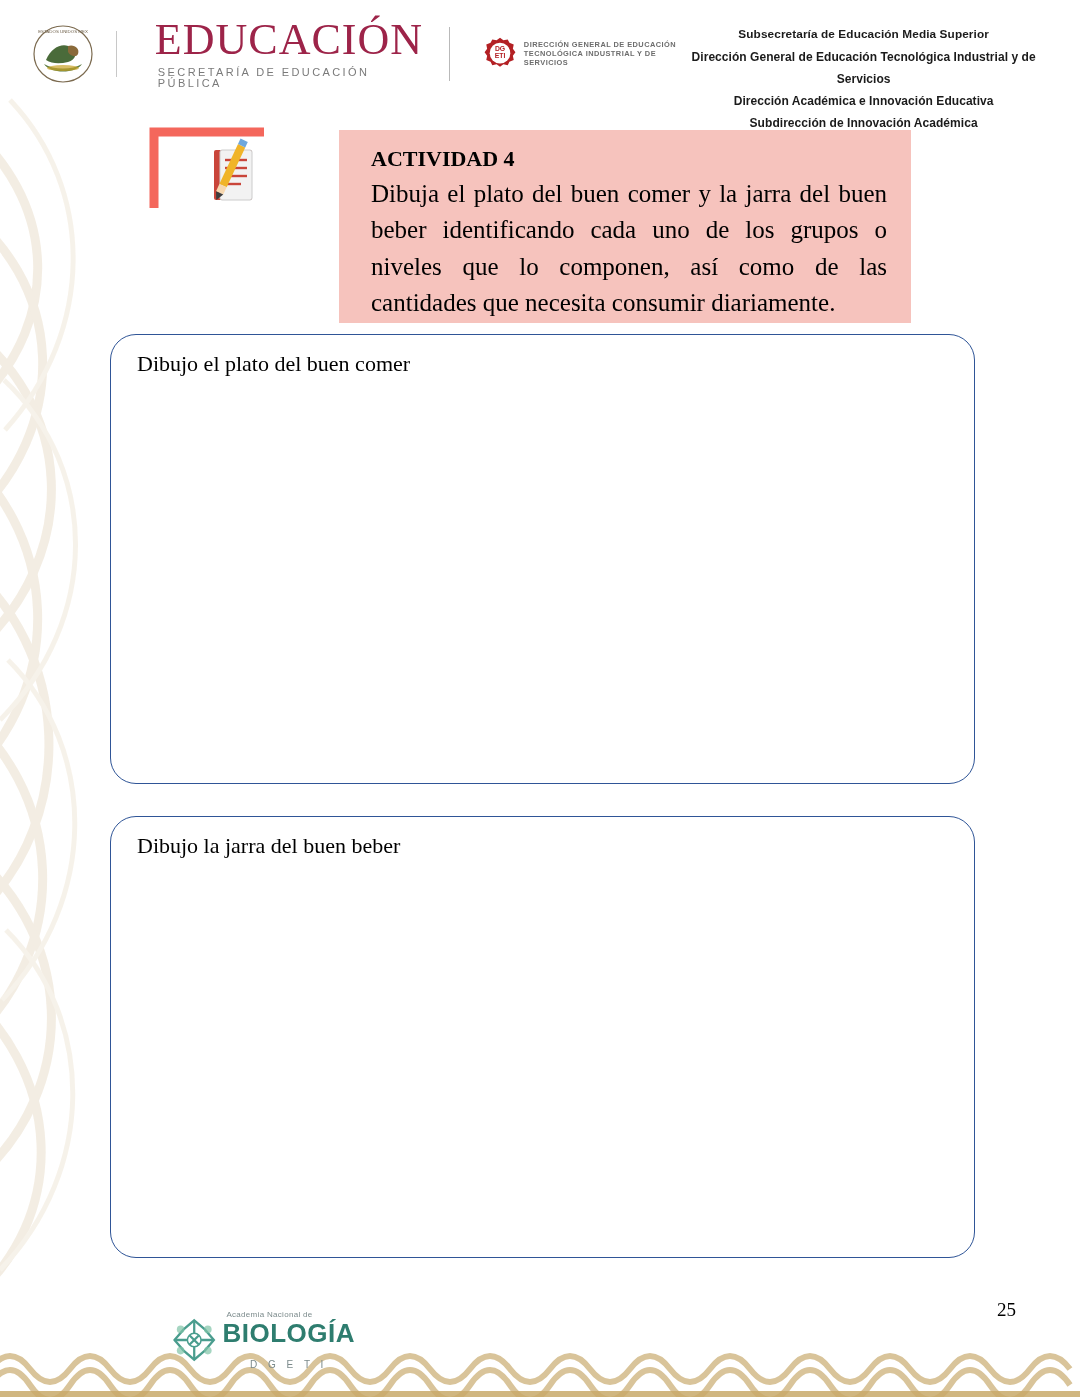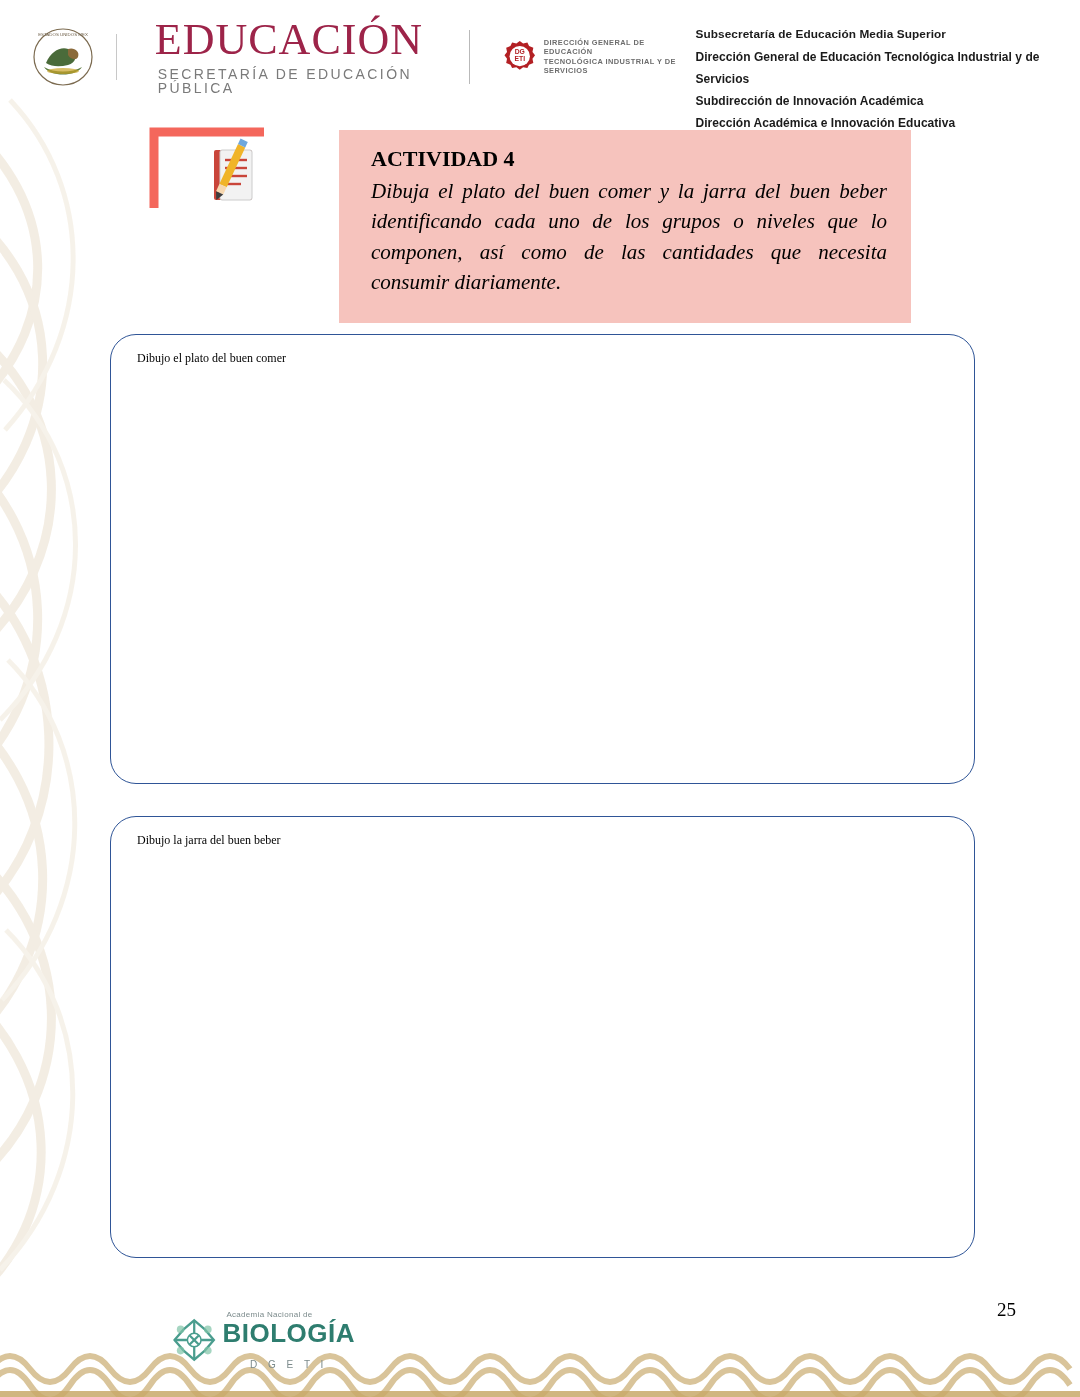--- a/index.html
+++ b/index.html
@@ -72,21 +72,21 @@
   }
   .educacion-word {
     font-family: "Liberation Serif", serif;
     font-size: 44px;
     letter-spacing: 1px;
     color: #9d2449;
     font-weight: 400;
   }
   .educacion-sub {
     font-family: "Liberation Sans", sans-serif;
-    font-size: 14px;
+    font-size: 11px;
     letter-spacing: 2.4px;
     color: #7a7a7a;
     margin-top: 5px;
     padding-left: 3px;
   }
 
   .dgeti-logo-wrap {
     display: flex;
     align-items: center;
   }
@@ -97,21 +97,21 @@
   }
   .dgeti-text span {
     font-family: "Liberation Sans", sans-serif;
     font-size: 7.4px;
     letter-spacing: .45px;
     color: #6d6d6d;
     font-weight: 700;
   }
 
   .header-right {
-    text-align: left;
+    text-align: center;
     padding-top: 6px;
     padding-right: 8px;
   }
   .header-right div {
     font-family: "Liberation Sans", sans-serif;
     font-size: 12px;
     font-weight: 700;
     color: #1b1b1b;
     line-height: 1.85;
     letter-spacing: .05px;
@@ -141,26 +141,25 @@
   }
   .activity-title {
     font-family: "Liberation Serif", serif;
     font-size: 22px;
     font-weight: bold;
     color: #000;
     margin-bottom: 4px;
   }
   .activity-text {
     font-family: "Liberation Serif", serif;
-    font-size: 21px;
+    font-size: 25px;
     color: #000;
     line-height: 1.45;
     text-align: justify;
     text-justify: inter-word;
-    font-style: italic;
   }
 
   
   .answer-box {
     position: absolute;
     border: 1.4px solid #2f5597;
     border-radius: 26px;
     background: #fff;
   }
   #box-1 {
@@ -173,21 +172,21 @@
     left: 110px;
     top: 816px;
     width: 865px;
     height: 442px;
   }
   .answer-label {
     position: absolute;
     left: 26px;
     top: 16px;
     font-family: "Liberation Serif", serif;
-    font-size: 12px;
+    font-size: 22px;
     color: #000;
   }
 
   
   .page-number {
     position: absolute;
     right: 64px;
     bottom: 76px;
     font-family: "Liberation Serif", serif;
     font-size: 19px;
@@ -300,22 +299,22 @@
       <div class="dgeti-text">
         <span>DIRECCIÓN GENERAL DE EDUCACIÓN</span>
         <span>TECNOLÓGICA INDUSTRIAL Y DE SERVICIOS</span>
       </div>
     </div>
   </div>
 
   <div class="header-right">
     <div>Subsecretaría de Educación Media Superior</div>
     <div>Dirección General de Educación Tecnológica Industrial y de Servicios</div>
+    <div>Dirección Académica e Innovación Educativa</div>
     <div>Subdirección de Innovación Académica</div>
-    <div>Dirección Académica e Innovación Educativa</div>
   </div>
 </div>
 
 <div class="activity-icon">
   <svg width="150" height="110" viewBox="0 0 150 110">
     <path d="M8 86 L8 10 L118 10" fill="none" stroke="#f4675c" stroke-width="9"></path>
     <g transform="translate(68,28)">
       <rect x="0" y="0" width="38" height="50" rx="2" fill="#c9453a"></rect>
       <rect x="6" y="0" width="32" height="50" rx="2" fill="#f2f2f2" stroke="#cccccc" stroke-width="1"></rect>
       <g stroke="#c9453a" stroke-width="2.4">

